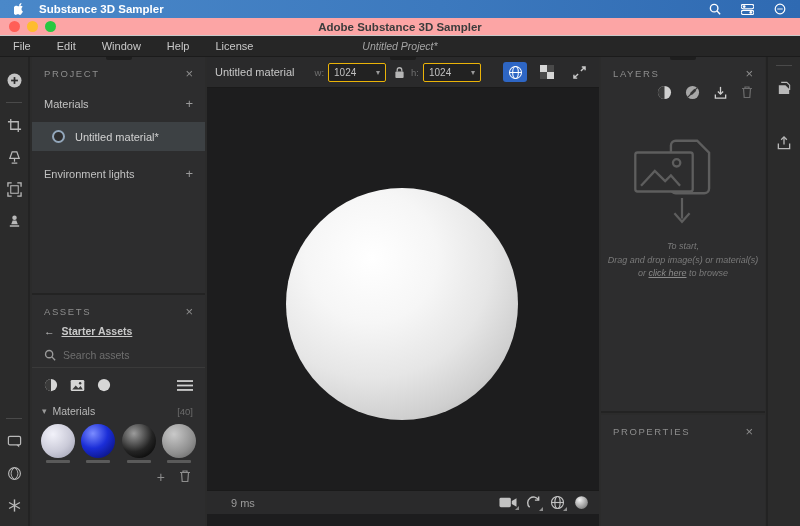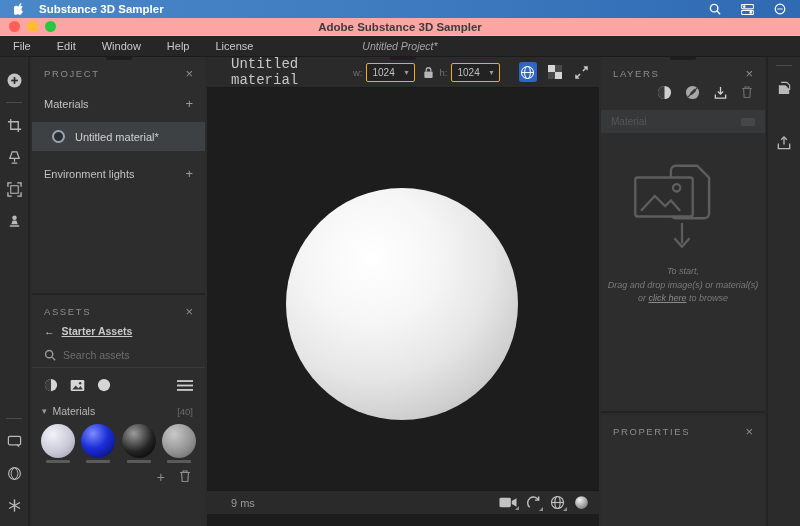--- a/index.html
+++ b/index.html
@@ -79,21 +79,21 @@
   .ball { width:34px; height:34px; border-radius:50%; }
   .tlabel { font-size:8.5px; color:#bdbdbd; margin-top:2px; max-width:37px;
     white-space:nowrap; overflow:hidden; }
   .tstub { width:24px; height:3px; background:#5a5a5a; margin-top:2px; border-radius:1px; }
   #assets .abottom { display:flex; justify-content:flex-end; gap:14px; padding:6px 14px; color:#8d8d8d; }
 
   
   #viewport { left:207px; top:57px; width:392px; height:469px; background:#1d1d1e; }
   #vp-top { position:absolute; left:0; top:0; width:100%; height:31px; background:#2a2a2b;
     border-bottom:1px solid #1a1a1a; display:flex; align-items:center; padding:0 8px; }
-  #vp-top .vname { color:#c7c7c7; font-size:14px; margin-left:16px;font-family:Liberation Mono, monospace; }
+  #vp-top .vname { color:#c7c7c7; font-size:11px; margin-left:0; }
   #vp-top .dimlbl { color:#707070; font-size:9.5px; margin:0 4px 0 10px; }
   .selectbox { display:flex; align-items:center; justify-content:space-between;
     width:58px; height:19px; background:#222; border:1px solid #eab308; border-radius:2px;
     color:#c0c0c0; font-size:10px; padding:0 5px; }
   .selectbox .sarrow { color:#9a9a9a; font-size:8px; }
   .vbtn { width:24px; height:20px; border-radius:3px; display:flex; align-items:center;
     justify-content:center; margin-left:8px; color:#c9c9c9; }
   .vbtn.active { background:#2e66c4; color:#fff; }
   #sphere { position:absolute; left:79px; top:131px; width:232px; height:232px; border-radius:50%;
     background:radial-gradient(circle at 37% 30%, #ffffff 0%, #f6f6f6 30%, #e6e6e6 55%,
@@ -457,24 +457,20 @@
             <line x1="8" y1="2" x2="8" y2="9.5"></line>
             <path d="M5.2 7l2.8 2.8L10.8 7"></path>
           </svg>
       </span>
       <span style="opacity:.4">
         <svg width="12" height="14" viewBox="0 0 12 14" fill="none" stroke="#c9c9c9" stroke-width="1.2">
             <path d="M1 3.5h10M4 3.5V2h4v1.5M2.5 3.5l.7 9h5.6l.7-9"></path>
           </svg>
       </span>
     </div>
-    <div class="dimrow">
-      <span>Material</span>
-      <span style="width:14px;height:8px;background:#474747;border-radius:2px;margin-top:2px"></span>
-    </div>
     <div id="dropzone">
       <div class="dz-icons">
         <svg class="abs" style="left:33px;top:0" width="48" height="62" viewBox="0 0 40 52" fill="none" stroke="#5e5e5e" stroke-width="2">
             <path d="M4 8a4 4 0 014-4h18l10 10v30a4 4 0 01-4 4H8a4 4 0 01-4-4z"></path>
           </svg>
         <svg class="abs" style="left:0;top:14px" width="62" height="44" viewBox="0 0 54 38" fill="none" stroke="#5e5e5e" stroke-width="2">
             <rect x="2" y="2" width="50" height="34" rx="2" fill="#2d2d2e"></rect>
             <path d="M7 31l12-13 9 9 5-5 8 9" fill="none"></path>
             <circle cx="38" cy="11" r="3.2"></circle>
           </svg>

